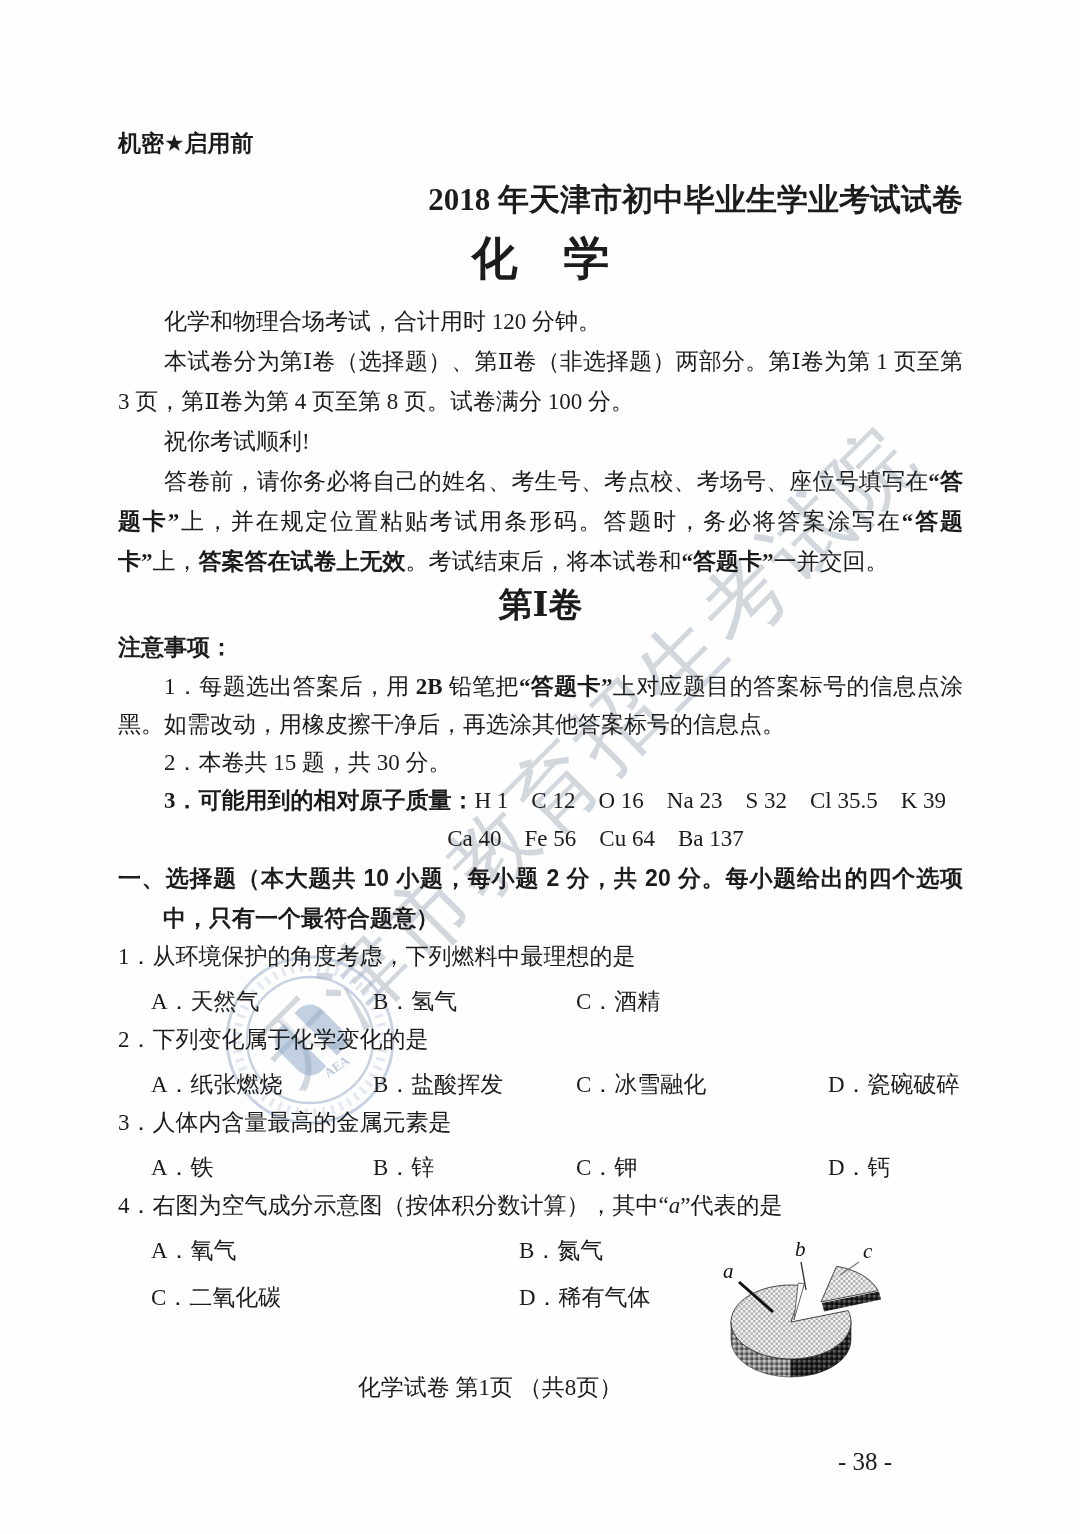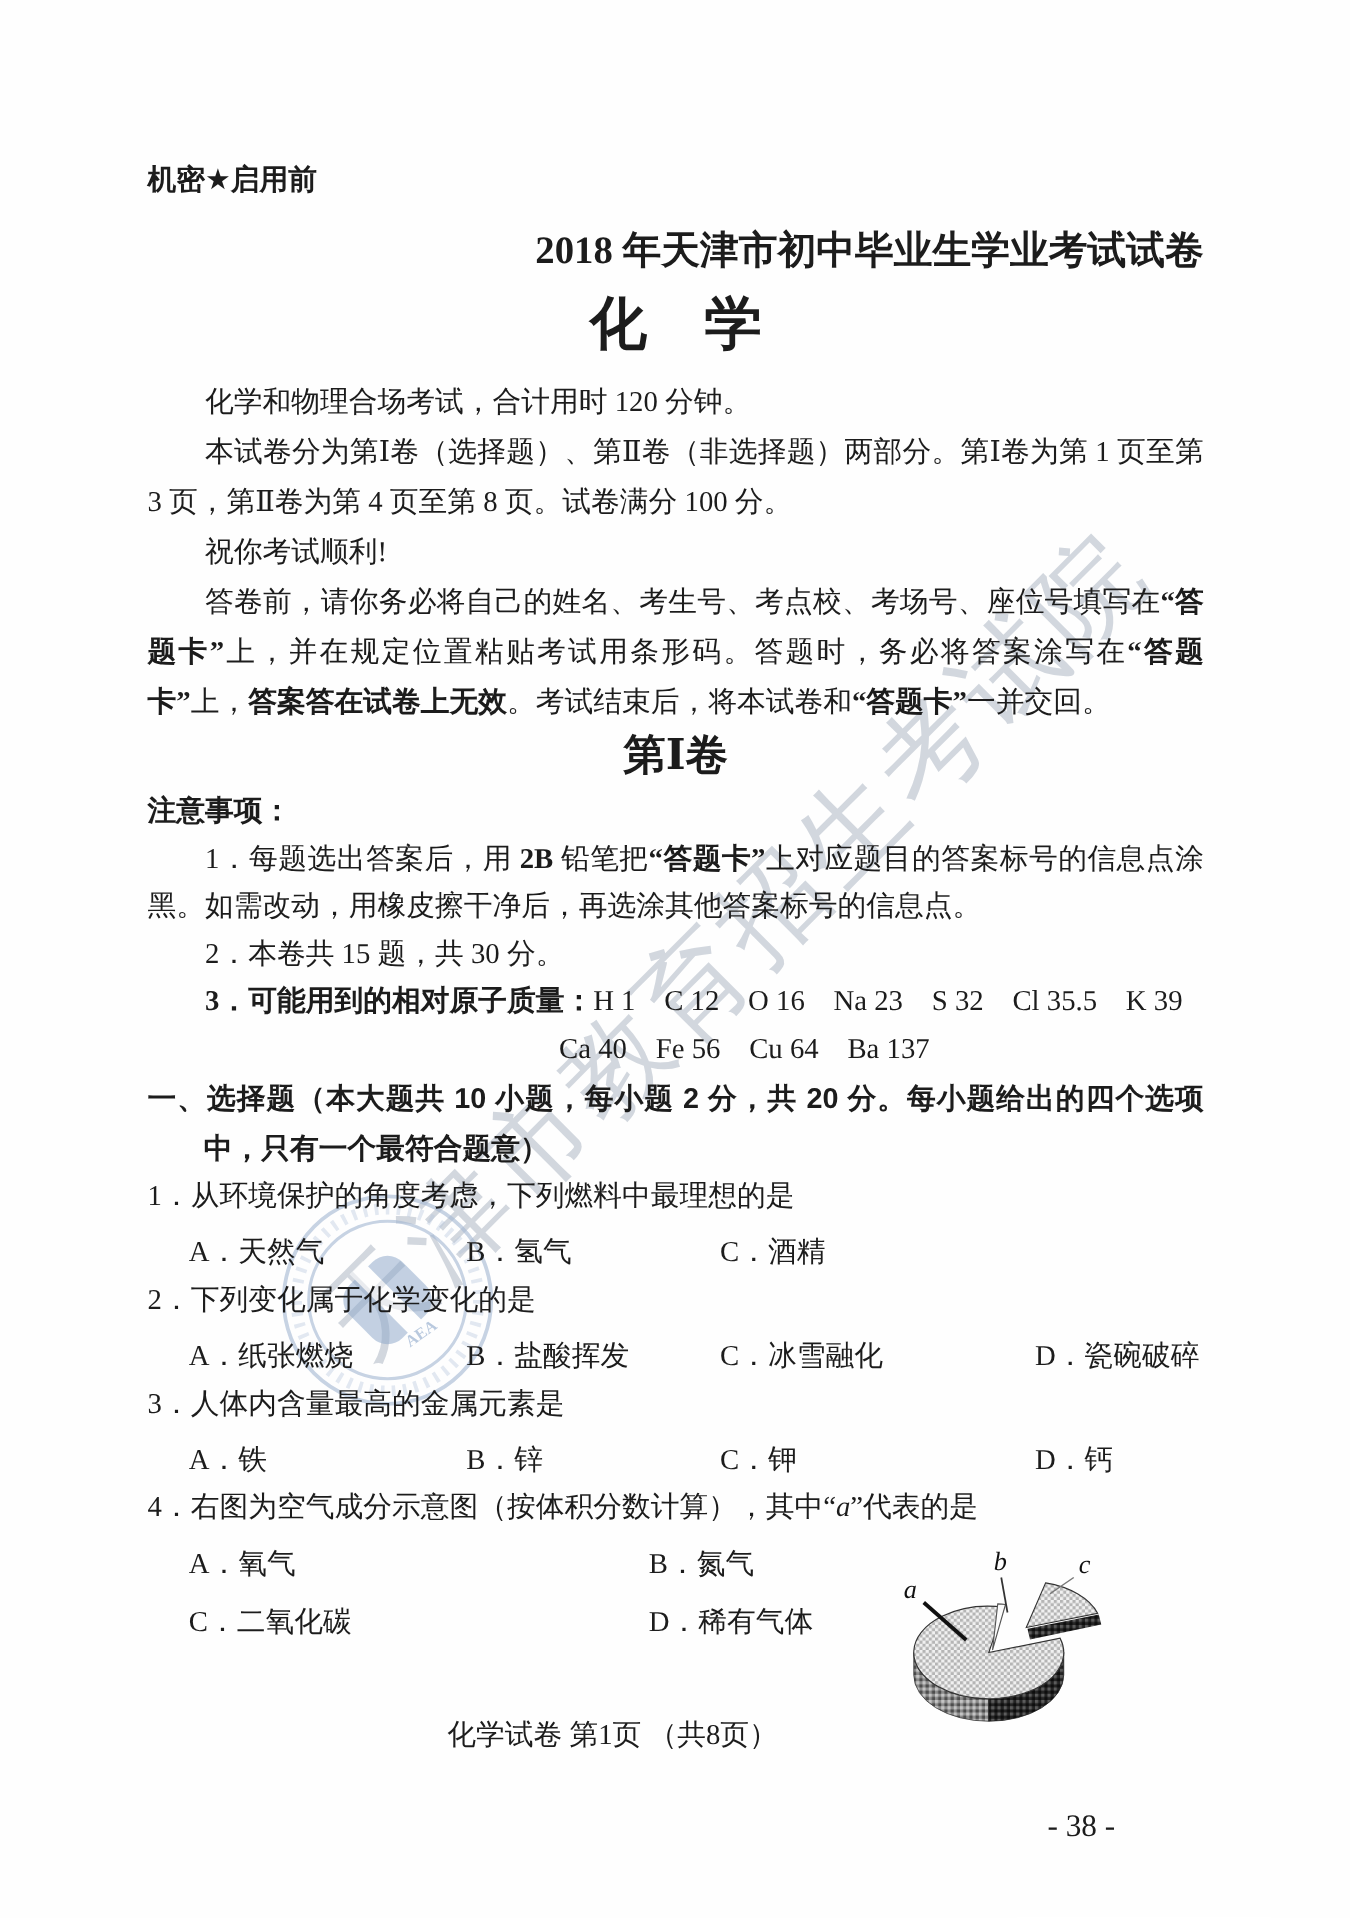--- a/index.html
+++ b/index.html
@@ -23,21 +23,21 @@
   .b{font-weight:700;}
   .i{font-style:italic;}
   .classification{font-weight:700;font-size:23px;line-height:30px;
     font-family:"Liberation Sans","DejaVu Sans",sans-serif;}
   .title{margin-top:20px;font-size:31px;line-height:44px;font-weight:700;text-align:right;}
   .subject{margin-top:8px;font-size:46px;line-height:58px;font-weight:700;text-align:center;}
   .indent{text-indent:46px;}
   .j{text-align:justify;}
   .vol-heading{margin-top:0;font-size:34px;line-height:46px;font-weight:700;text-align:center;}
   .notice-h{font-size:23px;font-weight:700;line-height:40px;
-    font-family:Liberation Sans, sans-serif;}
+    font-family:Liberation Serif, serif;}
   .notes{line-height:38px;}
   .masses-2{text-align:center;padding-left:110px;line-height:38px;}
   .sec-heading{font-weight:700;line-height:40px;padding-left:45px;text-indent:-45px;
     font-family:"Liberation Sans","DejaVu Sans",sans-serif;text-align:justify;}
   .q{margin-top:7px;line-height:38px;}
   .opts{display:grid;grid-template-columns:194px 175px 224px 1fr;
     padding-left:33px;margin-top:7px;line-height:38px;gap:28px;}
   .opts-2col{display:grid;grid-template-columns:368px 1fr;row-gap:9px;
     padding-left:33px;margin-top:7px;line-height:38px;}
   

